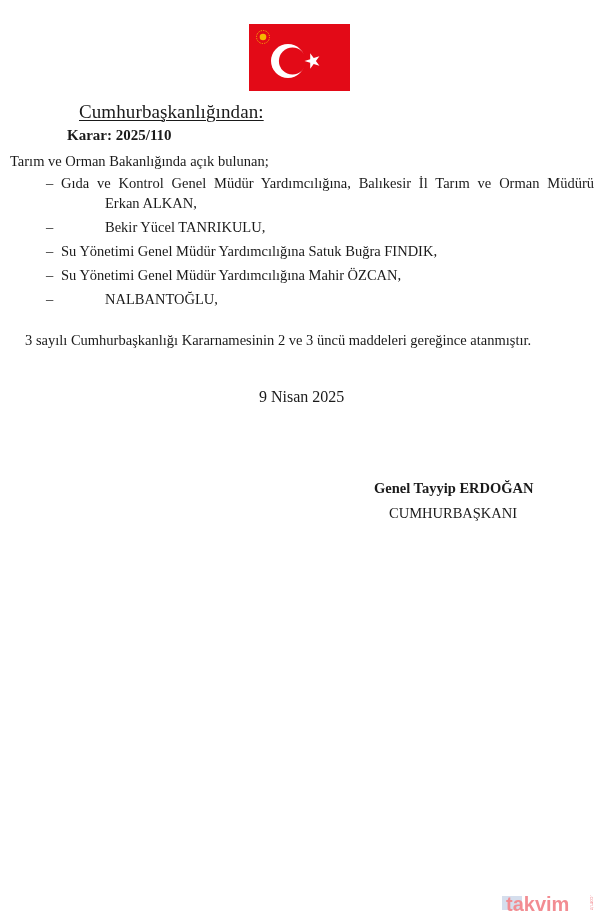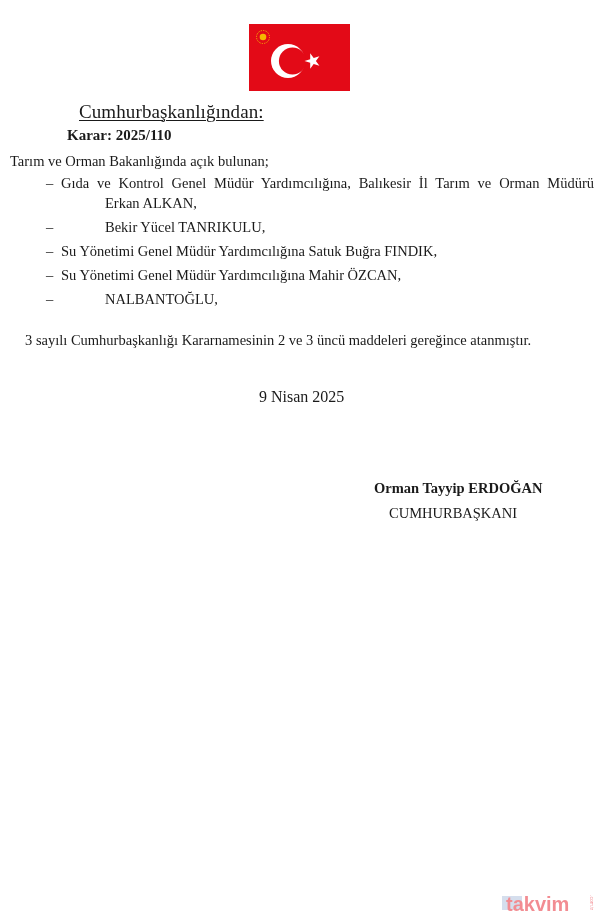--- a/index.html
+++ b/index.html
@@ -157,21 +157,21 @@
     <span class="line1 nojust">Su Yönetimi Genel Müdür Yardımcılığına Mahir ÖZCAN,</span>
   </li>
   <li class="item">
     <span class="dash">–</span>
     <span class="line2">NALBANTOĞLU,</span>
   </li>
 </ul>
 
 <div class="closing">3 sayılı Cumhurbaşkanlığı Kararnamesinin 2 ve 3 üncü maddeleri gereğince atanmıştır.</div>
 <div class="date">9 Nisan 2025</div>
-<div class="signer-name">Orman Tayyip ERDOĞAN</div>
+<div class="signer-name">Genel Tayyip ERDOĞAN</div>
 <div class="signer-title">CUMHURBAŞKANI</div>
 
 <div class="watermark">
   <svg viewBox="0 0 95 26">
     <rect x="2" y="6" width="20" height="14" fill="#9fb4d6" opacity="0.8"></rect>
     <text x="6" y="21" font-family="Liberation Sans, sans-serif" font-weight="bold" font-size="20" fill="#e8303a">takvim</text>
     <text x="90" y="5" font-family="Liberation Sans, sans-serif" font-size="5" fill="#e8303a" transform="rotate(90 90 5)">.com.tr</text>
   </svg>
 </div>
 

